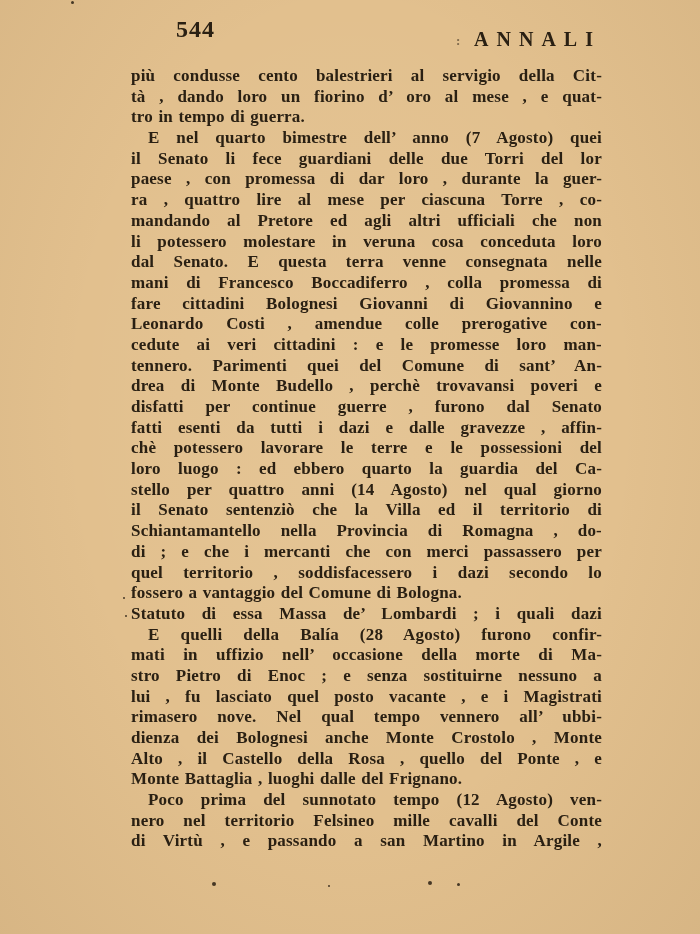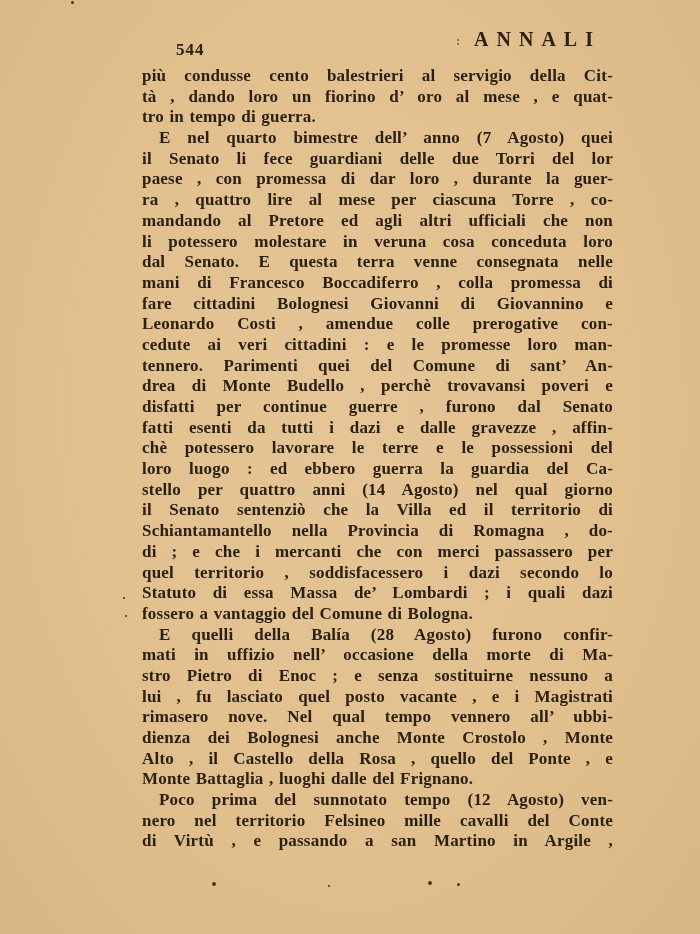--- a/index.html
+++ b/index.html
@@ -8,34 +8,34 @@
     font-family:"Liberation Serif","DejaVu Serif",serif;
   }
   .page{
     position:relative;width:700px;height:934px;overflow:hidden;
     background:var(--paper,#e2c08e);
     background-image:radial-gradient(ellipse at 50% 44%, rgba(255,244,220,.10) 0%, rgba(255,244,220,0) 55%, rgba(90,60,20,.08) 100%);
     color:var(--ink,#2a2013);
   }
   .header{position:absolute;left:0;top:0;width:700px;height:60px;}
   .pagenum{
-    position:absolute;left:176px;top:40px;
-    font-size:17px;font-weight:700;letter-spacing:1px;
+    position:absolute;left:176px;top:16px;
+    font-size:24px;font-weight:700;letter-spacing:1px;
   }
   .title{
     position:absolute;left:131px;top:28px;width:470px;
     text-align:right;font-size:20px;font-weight:700;letter-spacing:8px;
     padding-left:30px;box-sizing:border-box;
   }
   .titlemark{
     position:absolute;left:456px;top:33px;
     font-size:13px;font-weight:700;opacity:.55;
   }
   .text-block{
-    position:absolute;left:131px;top:66px;width:471px;margin-left:11px;
+    position:absolute;left:131px;top:66px;width:471px;
   }
   .line{
     height:20.7px;line-height:20.7px;overflow:hidden;
     font-size:17px;font-weight:700;letter-spacing:.2px;word-spacing:1px;
     text-align:justify;text-align-last:justify;
     -moz-text-align-last:justify;
     text-rendering:optimizeLegibility;
   }
   .line.nj{text-align-last:left;-moz-text-align-last:left;}
   .line.ind{text-indent:17px;}
@@ -66,28 +66,28 @@
       <div class="line">dal Senato. E questa terra venne consegnata nelle</div>
       <div class="line">mani di Francesco Boccadiferro , colla promessa di</div>
       <div class="line">fare cittadini Bolognesi Giovanni di Giovannino e</div>
       <div class="line">Leonardo Costi , amendue colle prerogative con-</div>
       <div class="line">cedute ai veri cittadini : e le promesse loro man-</div>
       <div class="line">tennero. Parimenti quei del Comune di sant’ An-</div>
       <div class="line">drea di Monte Budello , perchè trovavansi poveri e</div>
       <div class="line">disfatti per continue guerre , furono dal Senato</div>
       <div class="line">fatti esenti da tutti i dazi e dalle gravezze , affin-</div>
       <div class="line">chè potessero lavorare le terre e le possessioni del</div>
-      <div class="line">loro luogo : ed ebbero guerra la guardia del Ca-</div>
+      <div class="line">loro luogo : ed ebbero quarto la guardia del Ca-</div>
       <div class="line">stello per quattro anni (14 Agosto) nel qual giorno</div>
       <div class="line">il Senato sentenziò che la Villa ed il territorio di</div>
       <div class="line">Schiantamantello nella Provincia di Romagna , do-</div>
       <div class="line">di ; e che i mercanti che con merci passassero per</div>
       <div class="line">quel territorio , soddisfacessero i dazi secondo lo</div>
+      <div class="line nj">fossero a vantaggio del Comune di Bologna.</div>
       <div class="line">Statuto di essa Massa de’ Lombardi ; i quali dazi</div>
-      <div class="line nj">fossero a vantaggio del Comune di Bologna.</div>
       <div class="line ind">E quelli della Balía (28 Agosto) furono confir-</div>
       <div class="line">mati in uffizio nell’ occasione della morte di Ma-</div>
       <div class="line">stro Pietro di Enoc ; e senza sostituirne nessuno a</div>
       <div class="line">lui , fu lasciato quel posto vacante , e i Magistrati</div>
       <div class="line">rimasero nove. Nel qual tempo vennero all’ ubbi-</div>
       <div class="line">dienza dei Bolognesi anche Monte Crostolo , Monte</div>
       <div class="line">Alto , il Castello della Rosa , quello del Ponte , e</div>
       <div class="line nj">Monte Battaglia , luoghi dalle del Frignano.</div>
       <div class="line ind">Poco prima del sunnotato tempo (12 Agosto) ven-</div>
       <div class="line">nero nel territorio Felsineo mille cavalli del Conte</div>

